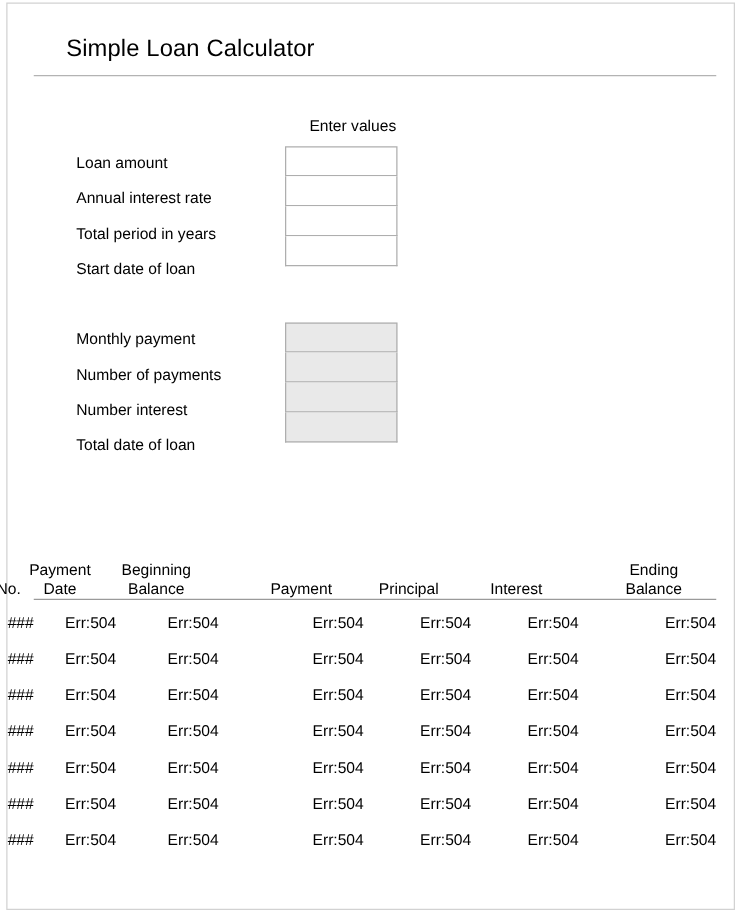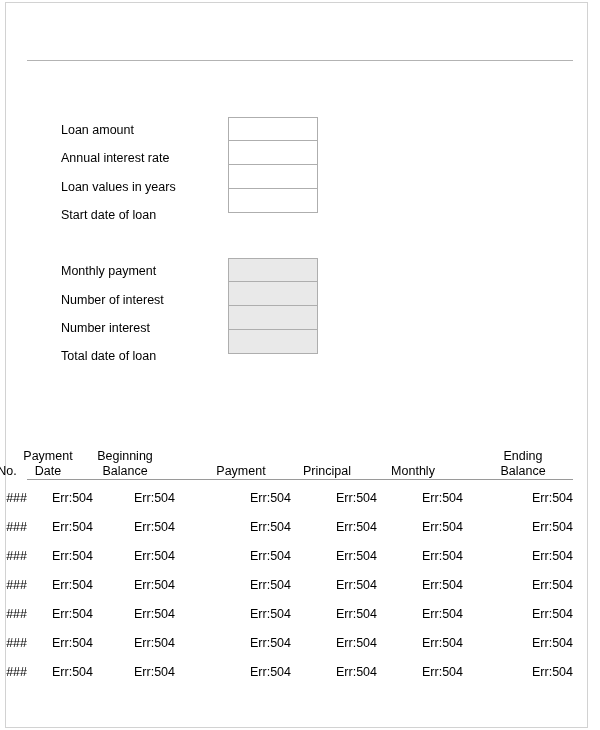--- a/index.html
+++ b/index.html
@@ -117,59 +117,61 @@
     line-height: 29px;
     text-align: right;
     white-space: nowrap;
   }
 </style>
 </head>
 <body>
 
 <div class="page">
 
+  <div class="title">Simple Loan Calculator</div>
   <div class="title-rule"></div>
 
+  <div class="enter-values">Enter values</div>
 
   <div id="entry-labels">
       <div class="field-label" style="top: 120px;">Loan amount</div>
       <div class="field-label" style="top: 148px;">Annual interest rate</div>
-      <div class="field-label" style="top: 177px;">Loan values in years</div>
+      <div class="field-label" style="top: 177px;">Total period in years</div>
       <div class="field-label" style="top: 205px;">Start date of loan</div>
     </div>
   <div id="entry-boxes">
       <div class="box input" style="top: 114px;"></div>
       <div class="box input stack-mid" style="top: 138px;"></div>
       <div class="box input stack-mid" style="top: 162px;"></div>
       <div class="box input stack-mid" style="top: 186px;"></div>
     </div>
 
   <div id="result-labels">
       <div class="field-label" style="top: 261px;">Monthly payment</div>
-      <div class="field-label" style="top: 290px;">Number of interest</div>
+      <div class="field-label" style="top: 290px;">Number of payments</div>
       <div class="field-label" style="top: 318px;">Number interest</div>
       <div class="field-label" style="top: 346px;">Total date of loan</div>
     </div>
   <div id="result-boxes">
       <div class="box output" style="top: 255px;"></div>
       <div class="box output stack-mid" style="top: 279px;"></div>
       <div class="box output stack-mid" style="top: 303px;"></div>
       <div class="box output stack-mid" style="top: 327px;"></div>
     </div>
 
   <div class="tbl">
     <div class="thead-row" id="thead-row">
         <div class="th" style="right: 546px; width: 40px;">No.</div>
         <div class="th" style="right: 480px; width: 90px;">Payment
 Date</div>
         <div class="th" style="right: 398px; width: 100px;">Beginning
 Balance</div>
         <div class="th" style="right: 282px; width: 100px;">Payment</div>
         <div class="th" style="right: 196px; width: 100px;">Principal</div>
-        <div class="th" style="right: 110px; width: 100px;">Monthly</div>
+        <div class="th" style="right: 110px; width: 100px;">Interest</div>
         <div class="th" style="right: 0px; width: 100px;">Ending
 Balance</div>
       </div>
   </div>
   <div class="head-rule"></div>
 
   <div id="table-body">
       <div class="trow" style="top: 481px;">
         <div class="td" style="right: 546px; width: 40px;">###</div>
         <div class="td" style="right: 480px; width: 90px;">Err:504</div>

